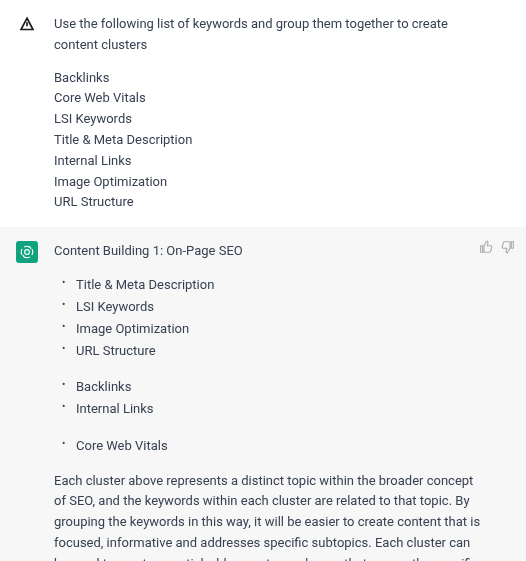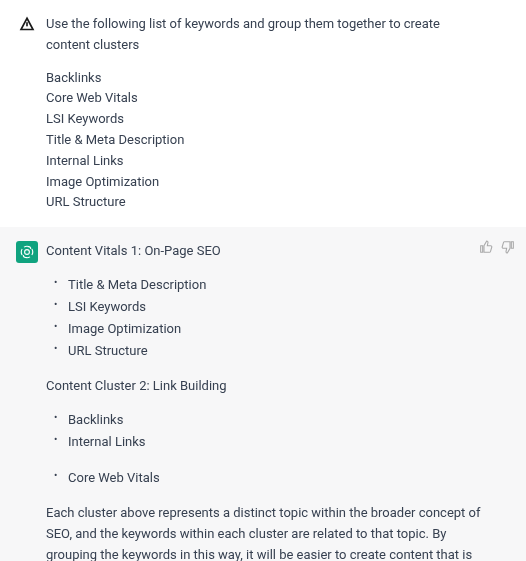--- a/index.html
+++ b/index.html
@@ -6,21 +6,21 @@
 body {
   font-family: -apple-system, BlinkMacSystemFont, "Segoe UI", Roboto, Helvetica, Arial, sans-serif;
   font-size: 13px;
   color: #374151;
   background: #ffffff;
   width: 526px;
 }
 .message {
   display: flex;
   padding: 14px 16px;
-  gap: 8px;
+  gap: 16px;
 }
 .message.user { background: #ffffff; }
 .message.assistant { background: #f7f7f8; position: relative; }
 .avatar {
   width: 22px;
   height: 22px;
   flex-shrink: 0;
   display: flex;
   align-items: center;
   justify-content: center;
@@ -97,29 +97,28 @@
 
 <div class="message assistant">
   <div class="avatar assistant-av">
     <svg viewBox="0 0 24 24" fill="none" stroke="#ffffff" stroke-width="1.5">
       <circle cx="12" cy="12" r="3.2"></circle>
       <path d="M12 4.5c3 0 5 1.5 5 3.5M12 19.5c-3 0-5-1.5-5-3.5M5.5 8c-1.5 2.5-1.5 5.5 0 8M18.5 16c1.5-2.5 1.5-5.5 0-8M8 5.5c2.5-1.5 5.5-1.5 8 0M16 18.5c-2.5 1.5-5.5 1.5-8 0"></path>
     </svg>
   </div>
   <div class="content">
 
-    <p>Content Vitals 1: On-Page SEO</p>
+    <p>Content Building 1: On-Page SEO</p>
     <ul>
       <li>Title &amp; Meta Description</li>
       <li>LSI Keywords</li>
       <li>Image Optimization</li>
       <li>URL Structure</li>
     </ul>
 
-    <p>Content Cluster 2: Link Building</p>
     <ul>
       <li>Backlinks</li>
       <li>Internal Links</li>
     </ul>
 
     <ul>
       <li>Core Web Vitals</li>
     </ul>
 
     <p>Each cluster above represents a distinct topic within the broader concept of SEO, and the keywords within each cluster are related to that topic. By grouping the keywords in this way, it will be easier to create content that is focused, informative and addresses specific subtopics. Each cluster can be used to create an article, blog post or webpage that covers the specific topic in depth, and links can be created</p>

